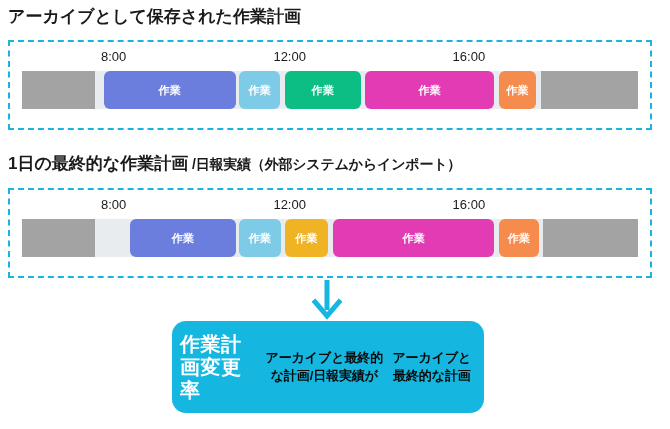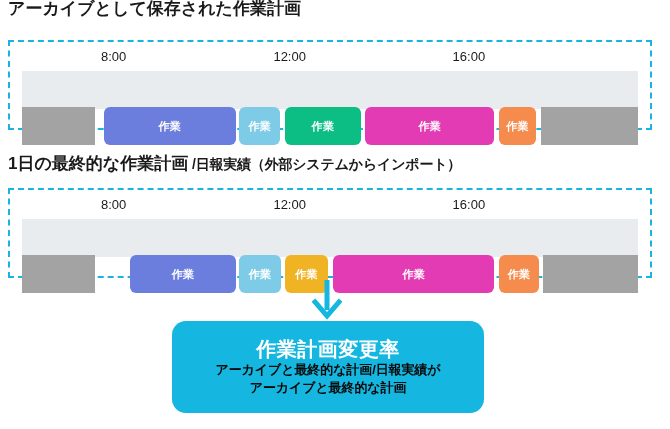--- a/index.html
+++ b/index.html
@@ -25,21 +25,21 @@
     letter-spacing: 0px;
     white-space: nowrap;
     line-height: 1;
     color: #1a1a1a;
   }
   .section-title .suffix {
     font-size: 14px;
     font-weight: bold;
     letter-spacing: -0.2px;
   }
-  #title-archive { top: 0; }
+  #title-archive { top: 8px; }
   #title-final   { top: 155px; }
 
   
   .panel {
     position: absolute;
     left: 8px;
     width: 644px;
     border: 2px dashed #1ab4e0;
     box-sizing: border-box;
     background: #ffffff;
@@ -79,21 +79,20 @@
     box-sizing: border-box;
     display: flex;
     align-items: center;
     justify-content: center;
     font-size: 11px;
     font-weight: bold;
     color: #ffffff;
     letter-spacing: 0.3px;
     white-space: nowrap;
     overflow: hidden;
-    margin-top: 36px;
   }
   .seg.gray {
     background: #a3a3a3;
     border-radius: 0;
   }
   .seg.task { border-radius: 6px; }
 
   
   #flow-arrow {
     position: absolute;
@@ -107,21 +106,21 @@
   #result-box {
     position: absolute;
     left: 172px;
     top: 321px;
     width: 312px;
     height: 92px;
     background: #15b7e0;
     border-radius: 14px;
     box-sizing: border-box;
     display: flex;
-    flex-direction: column;
+    flex-direction: row;
     align-items: center;
     justify-content: center;
     padding: 4px 8px;
   }
   #result-title {
     font-size: 20px;
     font-weight: bold;
     color: #ffffff;
     line-height: 1.15;
     letter-spacing: 0.5px;

